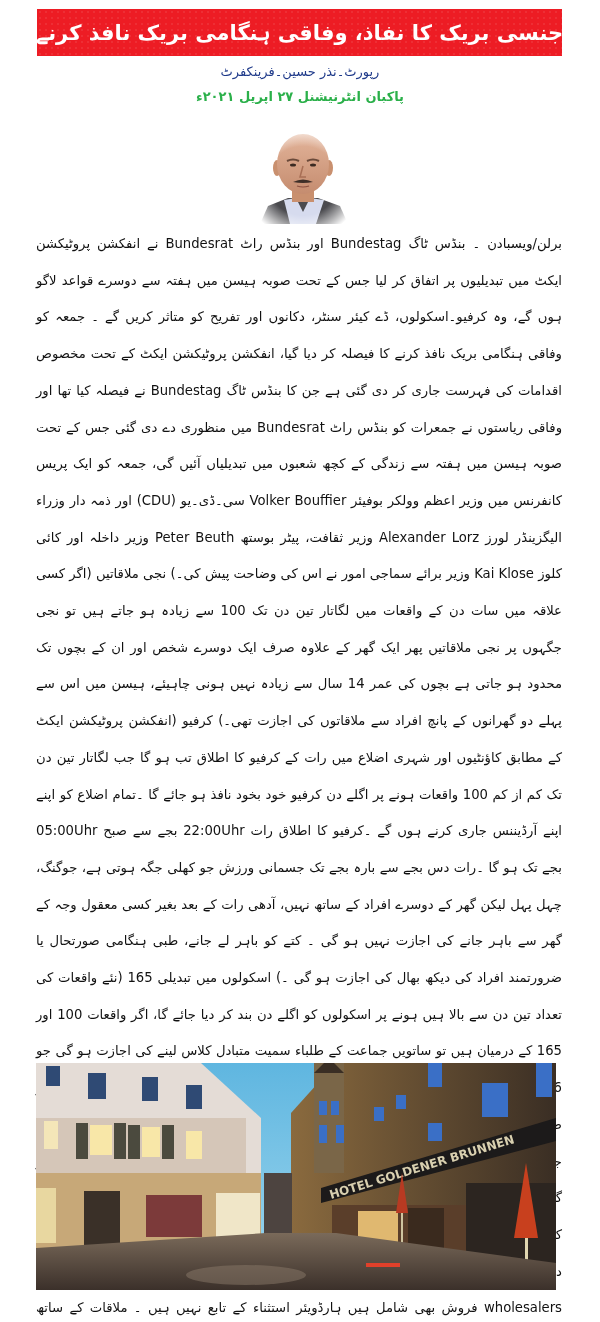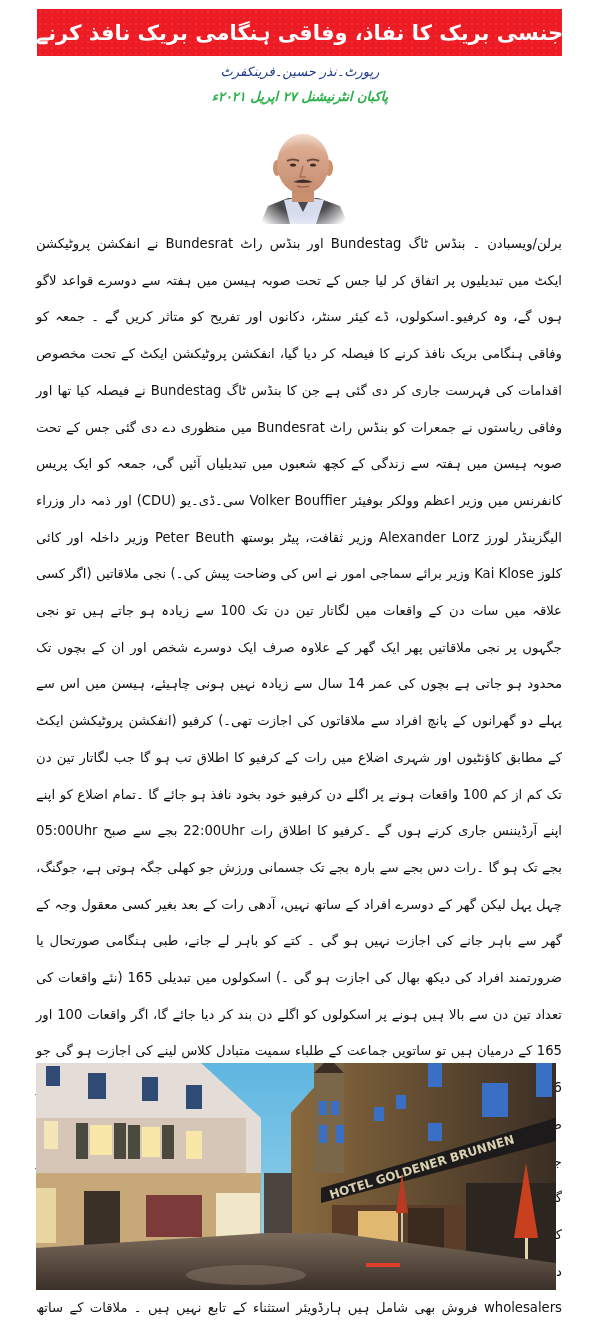--- a/index.html
+++ b/index.html
@@ -35,21 +35,20 @@
     white-space: nowrap;
     letter-spacing: -0.5px;
   }
   .byline {
     position: absolute;
     left: 0;
     width: 600px;
     text-align: center;
     direction: rtl;
     white-space: nowrap;
-    font-style: italic;
   }
   .byline-report {
     top: 64px;
     font-size: 13px;
     color: #1f3a8a;
   }
   .byline-date {
     top: 89px;
     font-size: 13px;
     font-weight: bold;

